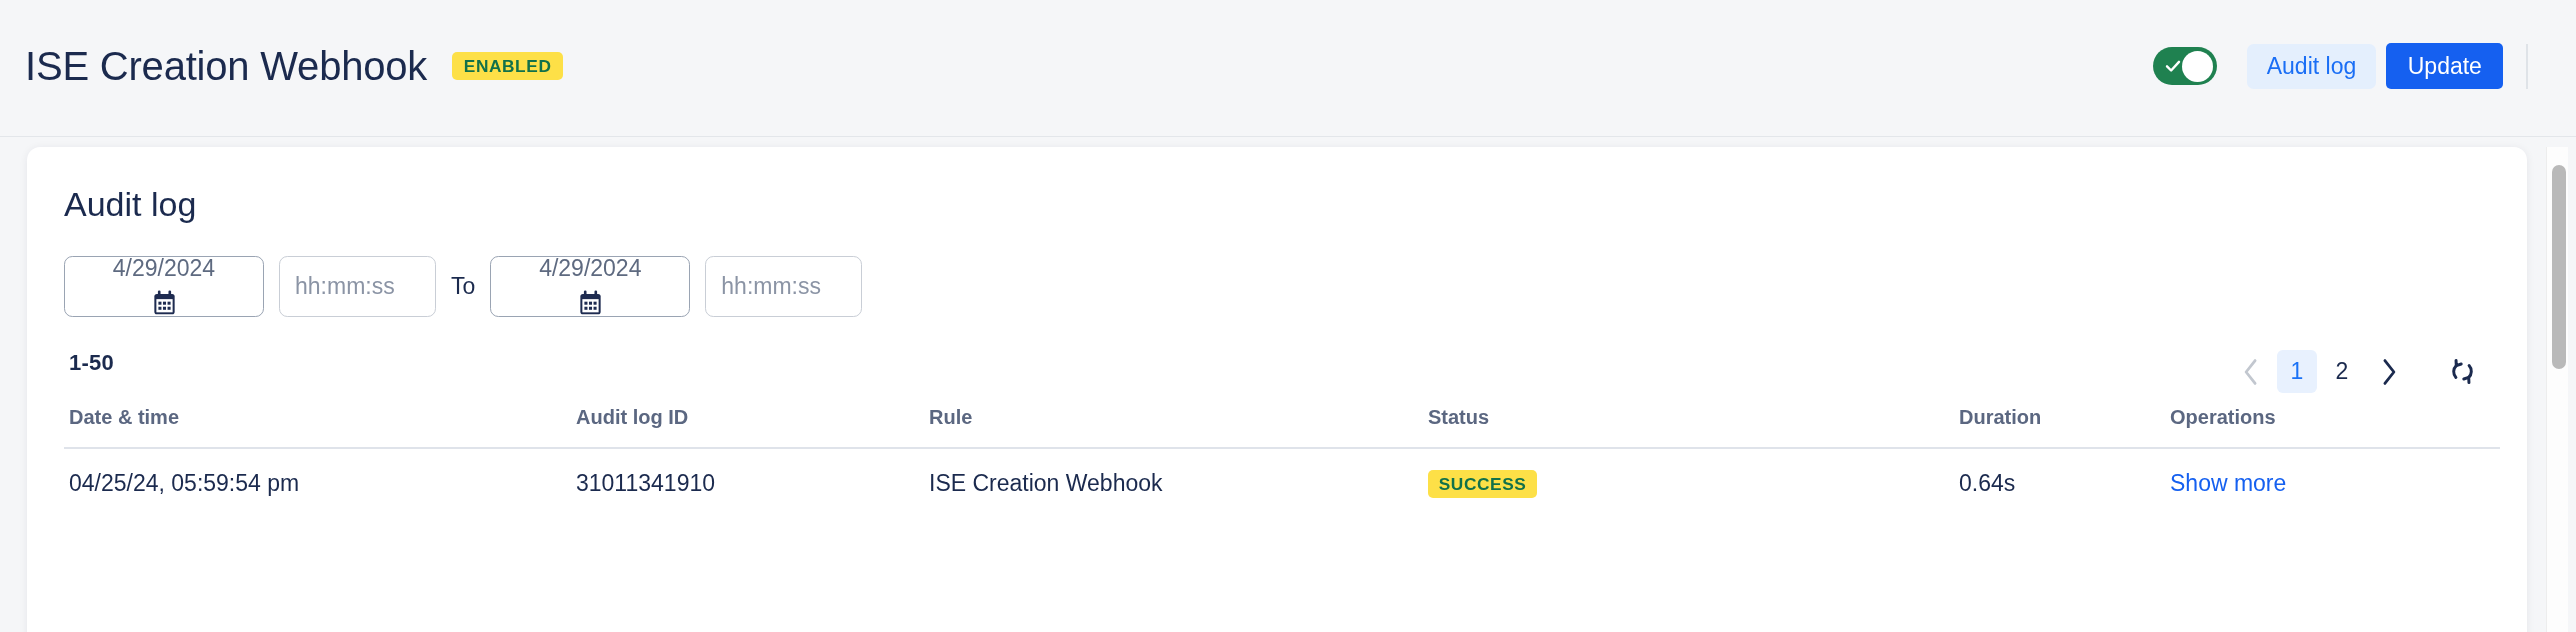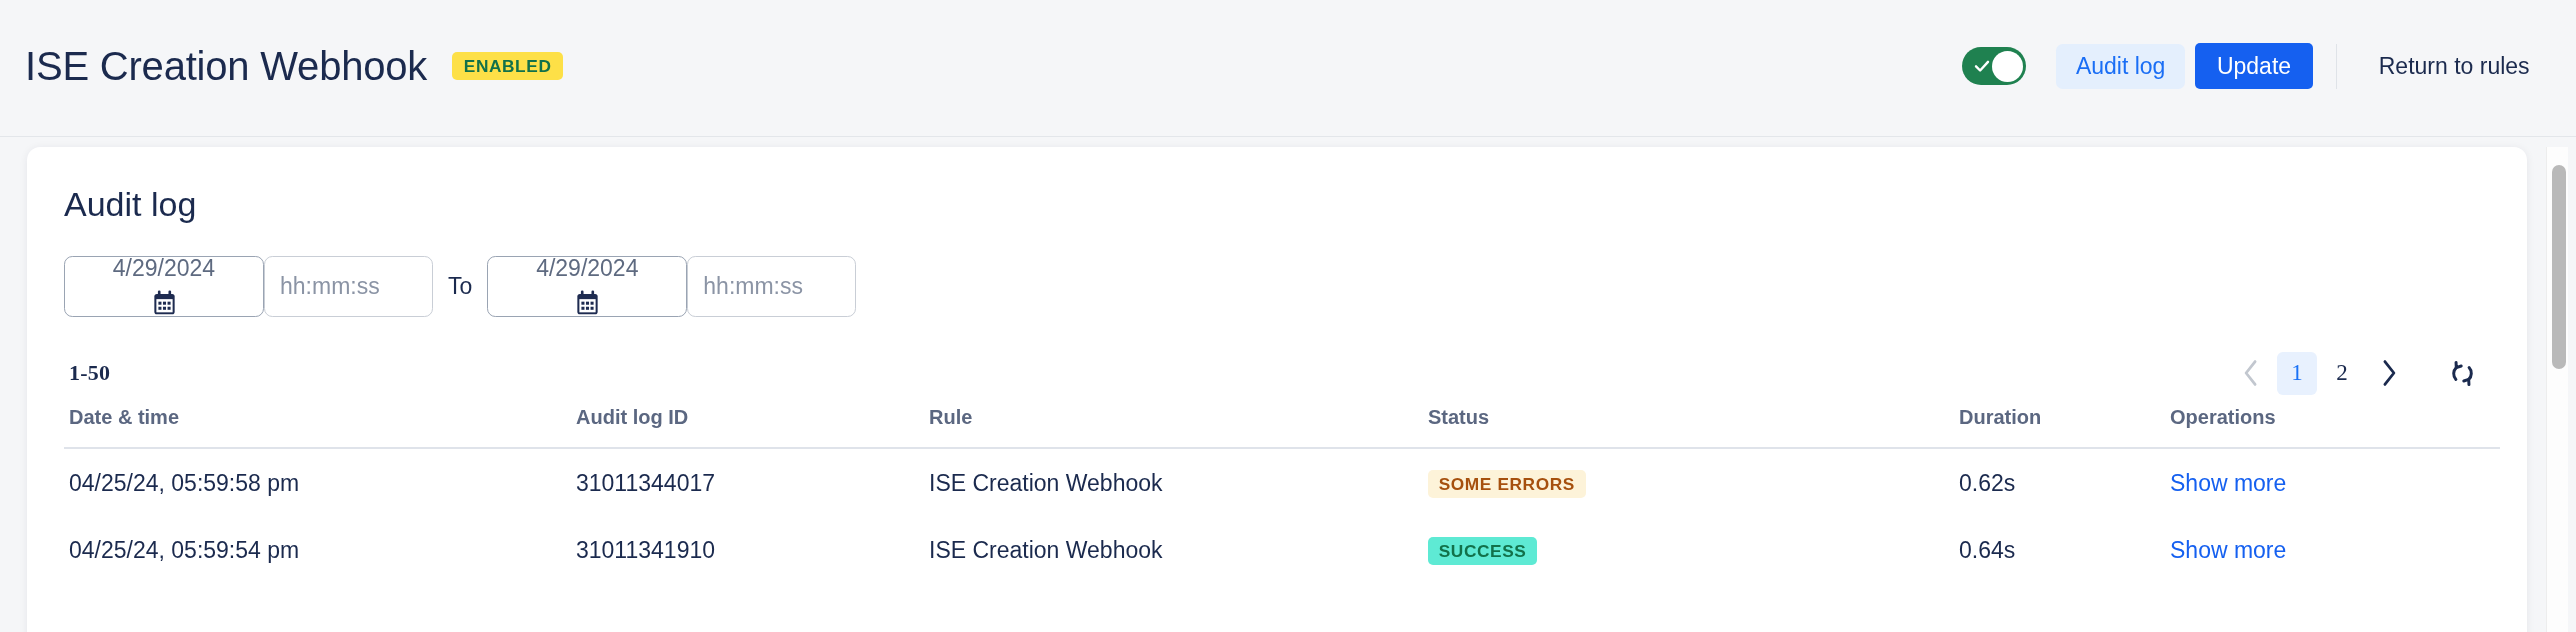--- a/index.html
+++ b/index.html
@@ -168,47 +168,46 @@
     height: 61px;
     border: 1.7px solid #c9ced6;
     border-radius: 8.3px;
     display: flex;
     align-items: center;
     padding: 0 15px;
     background: #ffffff;
     position: relative;
   }
   .field.date { width: 200px; justify-content: space-between; border-color: #9aa4b3; flex-direction: column; }
-  .field.time { width: 169px; }
+  .field.time { width: 157px; margin-left: 15px; }
 
   .field-text {
     font-size: 23px;
     color: #5e6a80;
     line-height: 1;
   }
   .field-text.placeholder { color: #8b94a5; }
 
   .cal-icon { width: 25px; height: 26.4px; flex-shrink: 0; }
 
   .to-label {
     font-size: 23px;
     color: #1b2a4e;
     margin: 0 15px;
     line-height: 1;
   }
 
   
   .meta-row {
     display: flex;
-    align-items: center;
+    align-items: flex-start;
     justify-content: space-between;
     margin-top: 33px;
     padding: 0 5px;
     height: 46px;
-    font-family: Liberation Serif, serif;
   }
 
   .range-count {
     font-size: 22px;
     font-weight: 700;
     color: #1b2a4e;
     letter-spacing: 0.2px;
   }
 
   .pager {
@@ -273,21 +272,21 @@
   .badge {
     display: inline-block;
     font-size: 17.3px;
     font-weight: 700;
     letter-spacing: 0.6px;
     padding: 5.8px 10.7px 5px;
     border-radius: 5px;
     line-height: 1;
   }
   .badge.warn    { background: #fdf3d9; color: #a6500e; }
-  .badge.success { background: #5eead4; color: #12714a; }
+  .badge.success { background: #fde047; color: #12714a; }
 
   .link {
     color: #1560f0;
     font-size: 23px;
     text-decoration: none;
     cursor: pointer;
   }
 
   
   .scroll-track {
@@ -327,21 +326,20 @@
         <path d="M4 12.5 L9.5 18 L20 6.5" stroke="#ffffff" stroke-width="3.2" stroke-linecap="round" stroke-linejoin="round"></path>
       </svg>
       <div class="knob"></div>
     </div>
 
     <button class="btn-ghost active">Audit log</button>
     <button class="btn-primary">Update</button>
 
     <div class="divider-v"></div>
 
-    <button class="btn-ghost">Return to rules</button>
   </div>
 </div>
 
 <div class="card">
 
   <div class="card-title">Audit log</div>
 
   <div class="filter-row">
 
     <div class="field date">
@@ -420,32 +418,20 @@
         <th class="col-date">Date &amp; time</th>
         <th class="col-id">Audit log ID</th>
         <th class="col-rule">Rule</th>
         <th class="col-status">Status</th>
         <th class="col-duration">Duration</th>
         <th class="col-ops">Operations</th>
       </tr>
     </thead>
     <tbody>
       <tr>
-        <td class="col-date">04/25/24, 05:59:58 pm</td>
-        <td class="col-id">31011344017</td>
-        <td class="col-rule">ISE Creation Webhook</td>
-        <td class="col-status">
-          <span class="badge warn">SOME ERRORS</span>
-        </td>
-        <td class="col-duration">0.62s</td>
-        <td class="col-ops">
-          <a class="link">Show more</a>
-        </td>
-      </tr>
-      <tr>
         <td class="col-date">04/25/24, 05:59:54 pm</td>
         <td class="col-id">31011341910</td>
         <td class="col-rule">ISE Creation Webhook</td>
         <td class="col-status">
           <span class="badge success">SUCCESS</span>
         </td>
         <td class="col-duration">0.64s</td>
         <td class="col-ops">
           <a class="link">Show more</a>
         </td>

